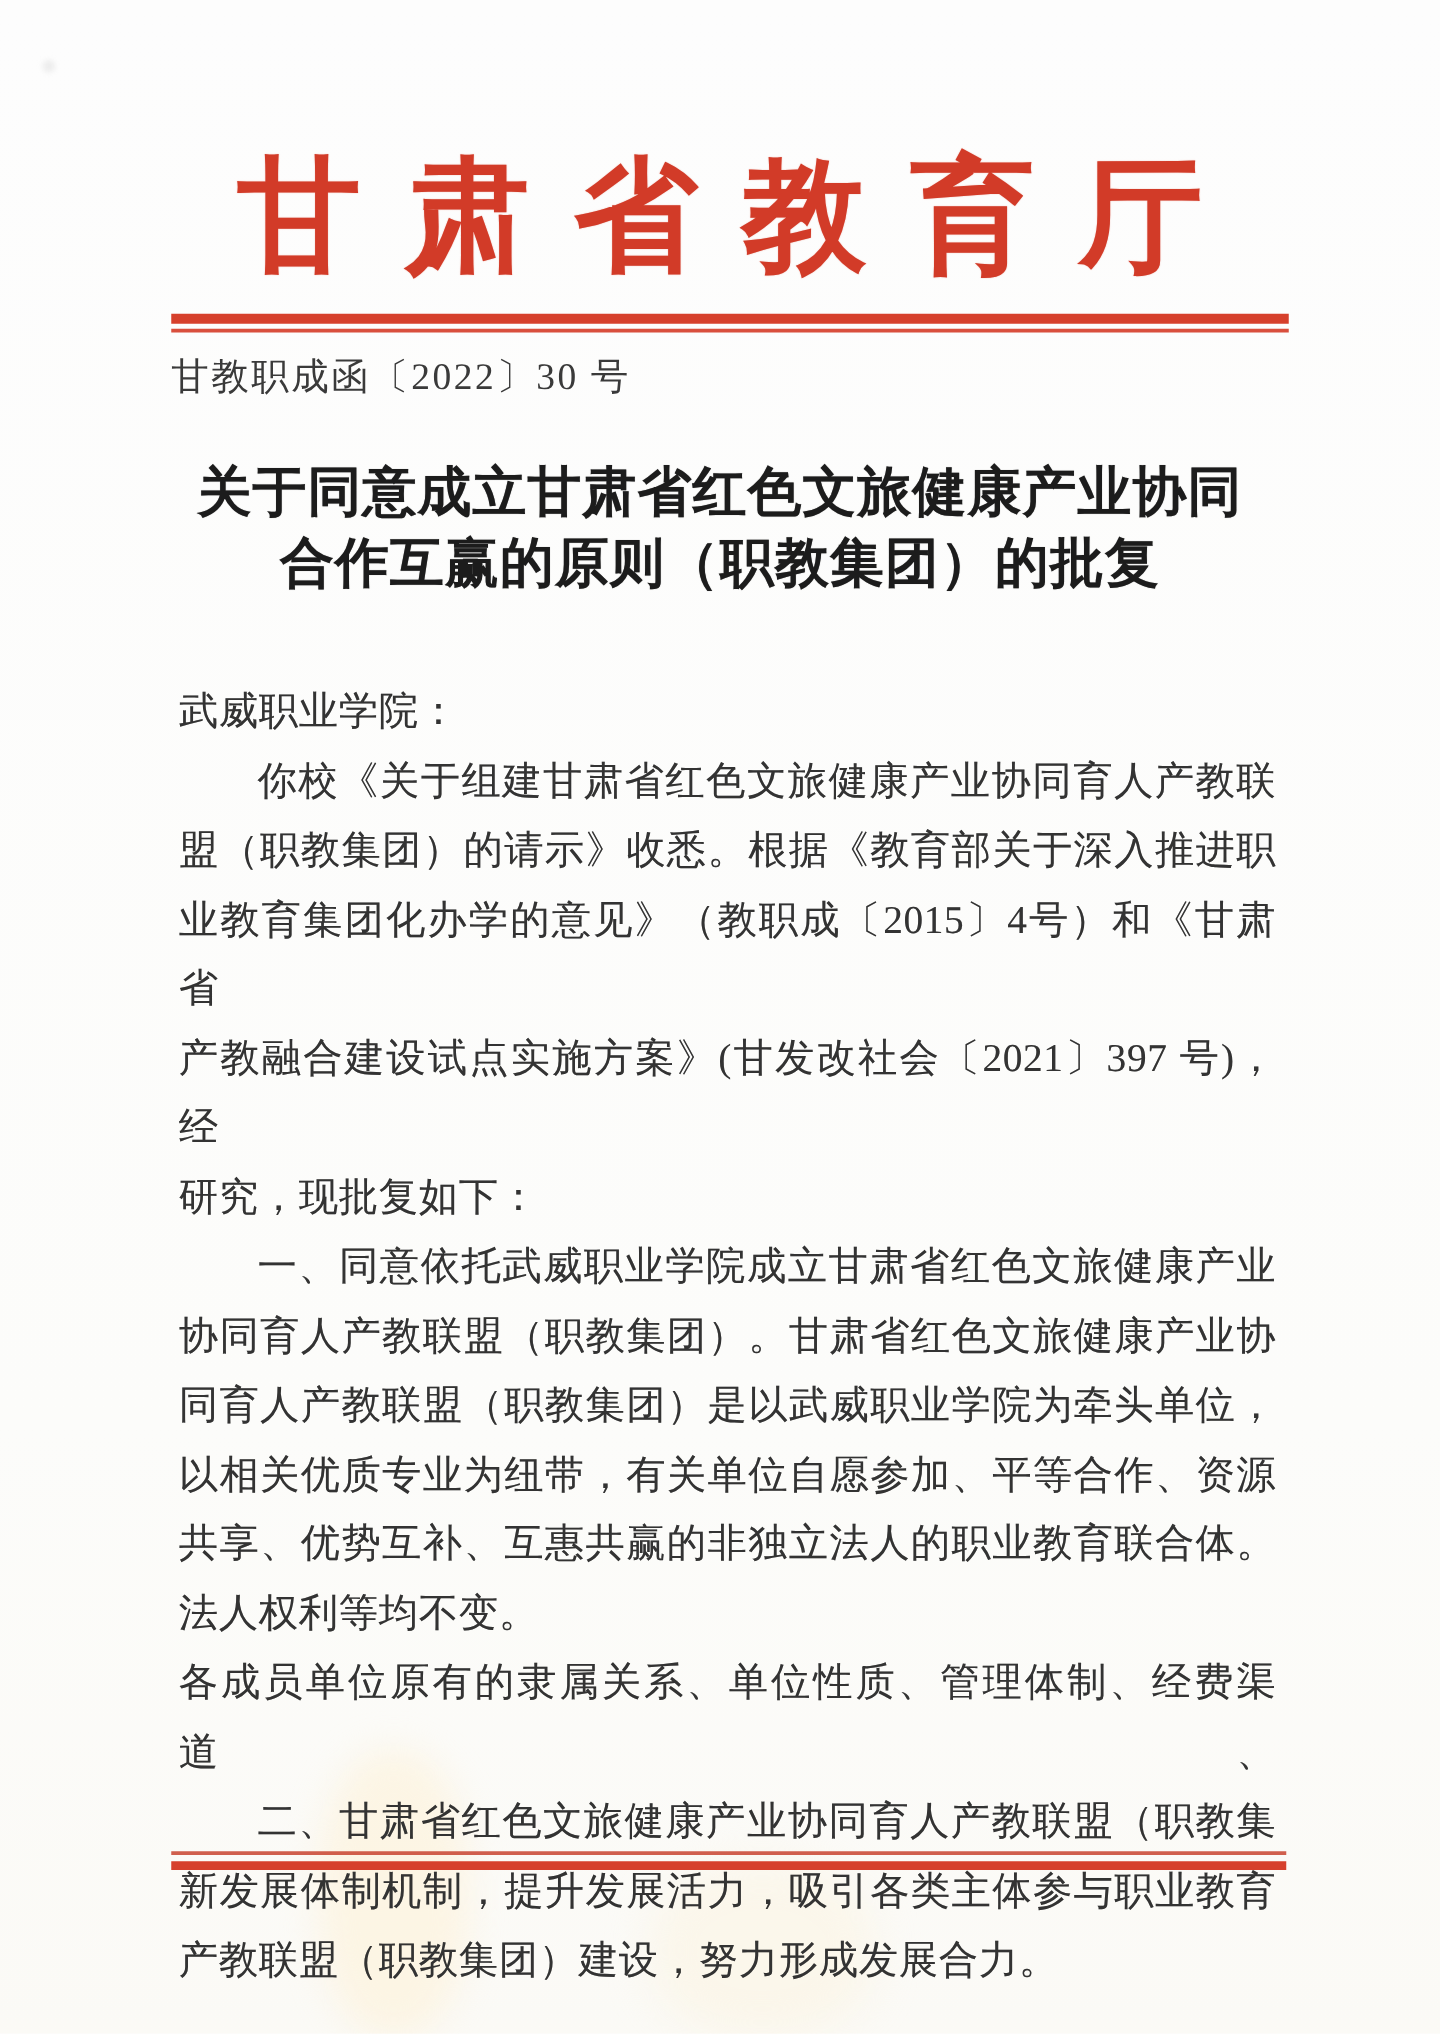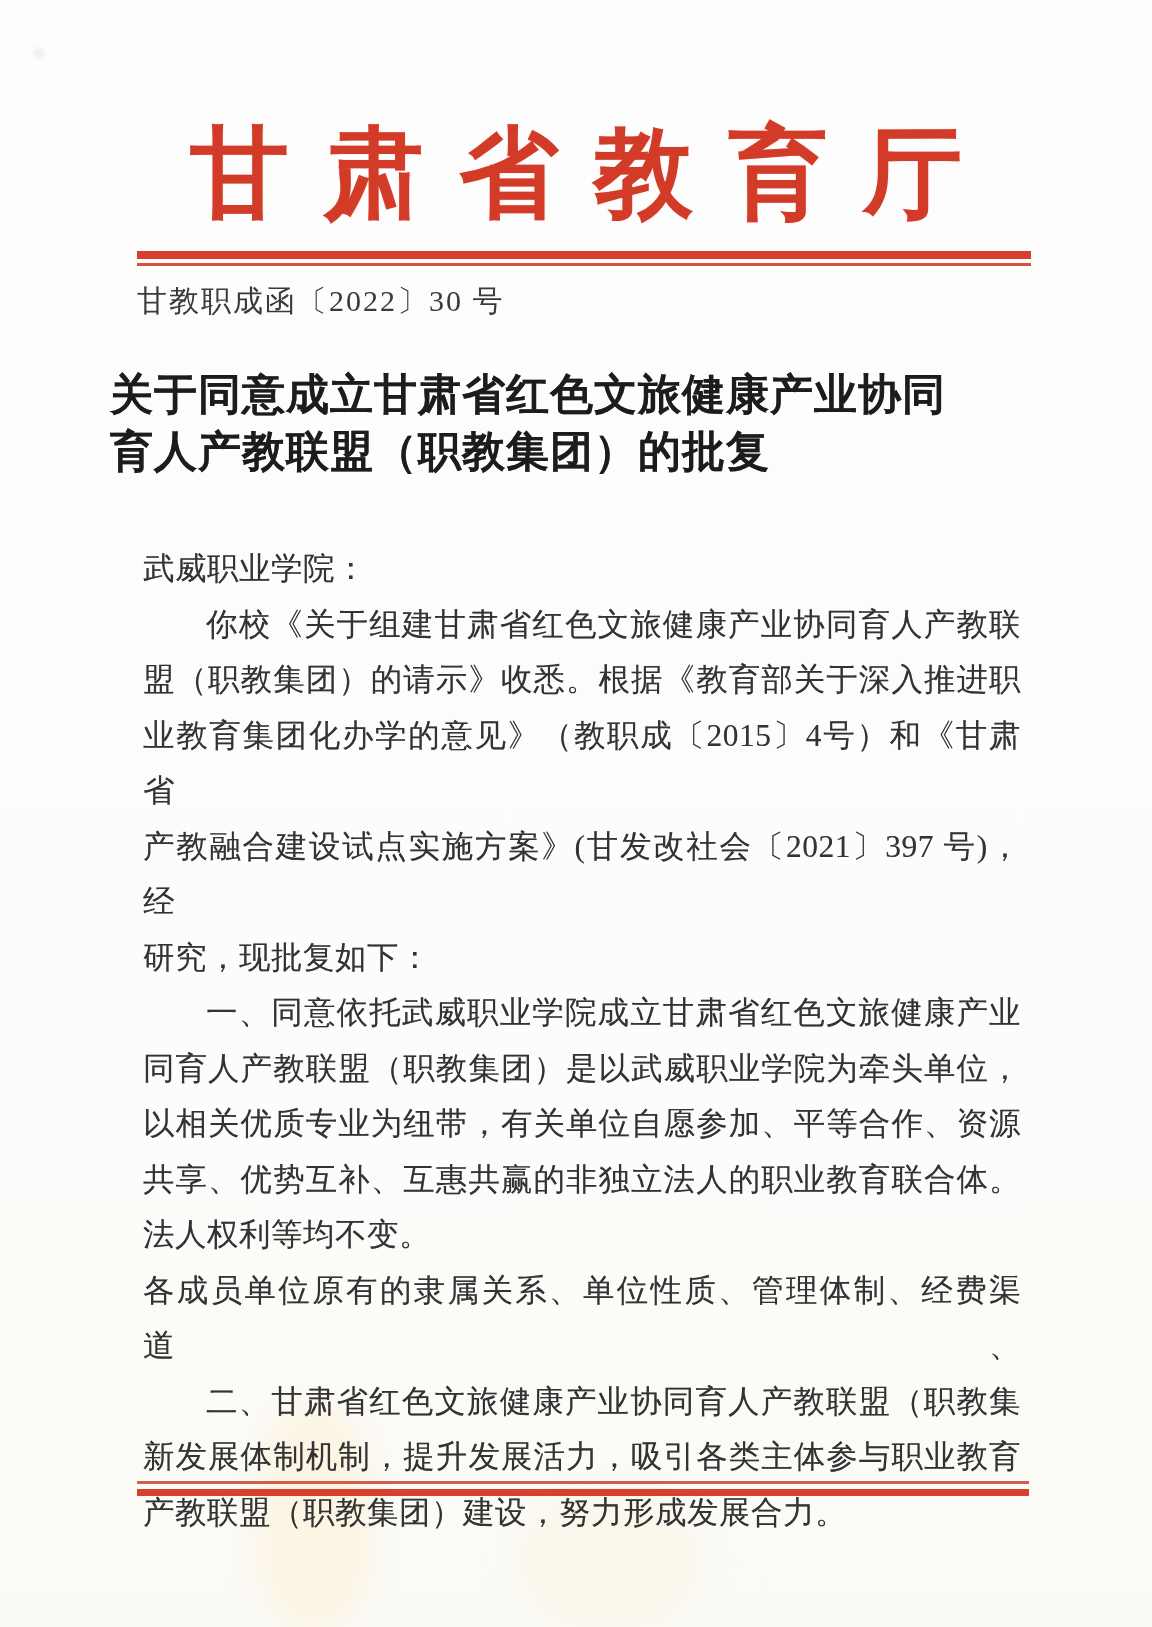--- a/index.html
+++ b/index.html
@@ -41,21 +41,21 @@
   .rule-bottom .thick{height:7.5px;background:#d6402c;}
 
   .doc-number{
     position:absolute;top:281px;left:137px;width:894px;
     text-align:left;padding-right:40px;box-sizing:border-box;
     font-size:30px;color:#3a3a3a;letter-spacing:2px;
   }
 
   .doc-title{
     position:absolute;top:366px;left:110px;width:932px;
-    font-weight:bold;color:#1c1c1c;
+    text-align:center;font-weight:bold;color:#1c1c1c;
     font-size:43px;line-height:57px;letter-spacing:1px;
     text-shadow:0 0 .6px rgba(0,0,0,.55);
   }
 
   .body-text{
     position:absolute;top:541px;left:143px;width:878px;
     font-size:31.5px;line-height:55.5px;color:#333;
     text-shadow:0 0 .4px rgba(40,40,40,.35);
   }
   .line{
@@ -81,31 +81,32 @@
   <div class="rule-top">
     <div class="thick"></div>
     <div class="gap"></div>
     <div class="thin"></div>
   </div>
 
   <div class="doc-number">甘教职成函〔2022〕30 号</div>
 
   <div class="doc-title">
     <div>关于同意成立甘肃省红色文旅健康产业协同</div>
-    <div>育人产教联盟（职教集团）的批复</div>
+    <div>合作互赢的原则（职教集团）的批复</div>
   </div>
 
   <div class="body-text">
     <div class="line noj">武威职业学院：</div>
     <div class="line ind">你校《关于组建甘肃省红色文旅健康产业协同育人产教联</div>
     <div class="line">盟（职教集团）的请示》收悉。根据《教育部关于深入推进职</div>
     <div class="line">业教育集团化办学的意见》（教职成〔2015〕4号）和《甘肃省</div>
     <div class="line">产教融合建设试点实施方案》(甘发改社会〔2021〕397 号)，经</div>
     <div class="line noj">研究，现批复如下：</div>
     <div class="line ind">一、同意依托武威职业学院成立甘肃省红色文旅健康产业</div>
+    <div class="line">协同育人产教联盟（职教集团）。甘肃省红色文旅健康产业协</div>
     <div class="line">同育人产教联盟（职教集团）是以武威职业学院为牵头单位，</div>
     <div class="line">以相关优质专业为纽带，有关单位自愿参加、平等合作、资源</div>
     <div class="line">共享、优势互补、互惠共赢的非独立法人的职业教育联合体。</div>
     <div class="line noj">法人权利等均不变。</div>
     <div class="line">各成员单位原有的隶属关系、单位性质、管理体制、经费渠道、</div>
     <div class="line ind">二、甘肃省红色文旅健康产业协同育人产教联盟（职教集</div>
     <div class="line">新发展体制机制，提升发展活力，吸引各类主体参与职业教育</div>
     <div class="line noj">产教联盟（职教集团）建设，努力形成发展合力。</div>
   </div>
 

